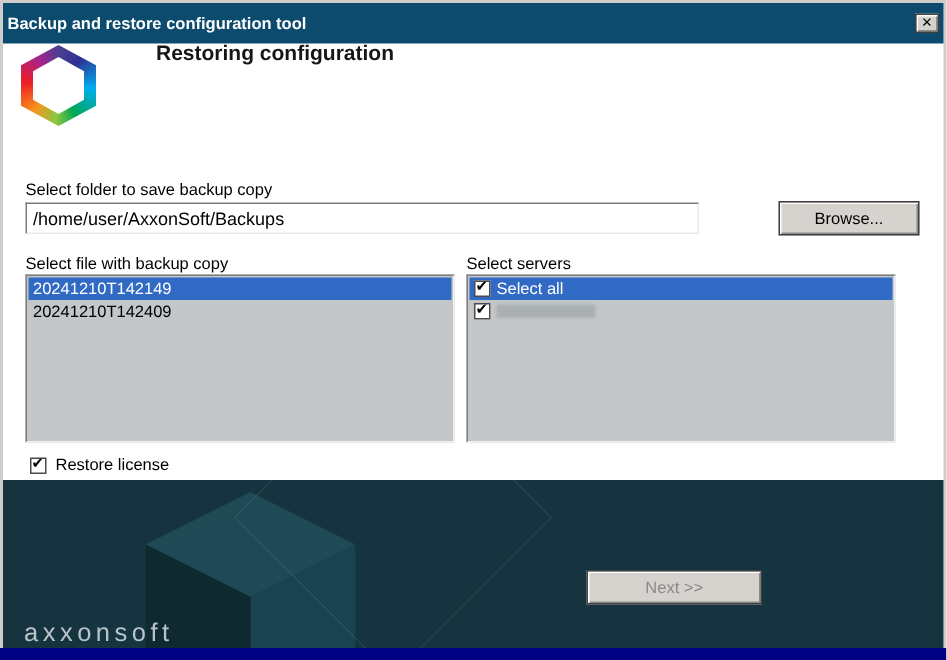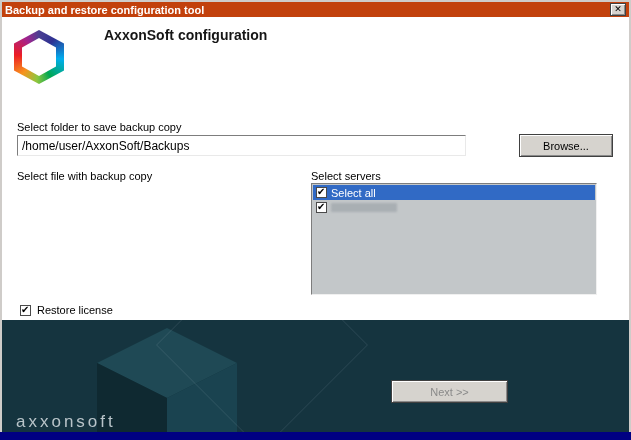--- a/index.html
+++ b/index.html
@@ -3,22 +3,22 @@
 <meta charset="utf-8">
 <style>
   * { margin:0; padding:0; box-sizing:border-box; }
   html,body { width:631px; height:440px; }
   body { font-family:"Liberation Sans", sans-serif; background:#d4d0c8; }
 
   .window { position:relative; width:631px; height:440px; background:#ffffff;
             box-shadow: inset 0 0 0 2px #cfccc9; overflow:hidden; }
 
   
-  .titlebar { position:absolute; left:2px; top:2px; right:2px; height:15px;
-              background:#c2410c; display:flex; align-items:center; padding:0 3px; z-index:10; }
+  .titlebar { position:absolute; left:2px; top:2px; right:2px; height:27px;
+              background:#0c4a6e; display:flex; align-items:center; padding:0 3px; z-index:10; }
   .titlebar-text { color:#ffffff; font-size:11px; font-weight:bold; }
   .close-btn { margin-left:auto; width:16px; height:13px; background:#d6d3ce;
                border:1px solid #404040; box-shadow: inset 1px 1px 0 #ffffff, inset -1px -1px 0 #8a8a8a;
                font-size:9px; line-height:11px; text-align:center; color:#000; cursor:default; }
 
   
   .logo { position:absolute; left:14px; top:30px; width:50px; height:54px;
           clip-path: polygon(50% 0%, 100% 25%, 100% 75%, 50% 100%, 0% 75%, 0% 25%);
           background: conic-gradient(from 0deg, #4b3f92 0deg, #2e3192 40deg, #00aeef 95deg,
                       #00a651 150deg, #8dc63f 185deg, #f7941d 225deg, #ed1c24 275deg,
@@ -93,27 +93,35 @@
 <div class="window">
 
   <div class="titlebar">
     <span class="titlebar-text">Backup and restore configuration tool</span>
     <span class="close-btn">✕</span>
   </div>
 
   <div class="logo">
     <div class="logo-hole"></div>
   </div>
-  <div class="page-title">AxxonSoft configuration</div>
+  <div class="page-title">Restoring configuration</div>
 
   <div class="form-label lbl-folder">Select folder to save backup copy</div>
   <input class="path-input" type="text" value="/home/user/AxxonSoft/Backups" style="">
   <button class="btn browse-btn">Browse...</button>
 
   <div class="form-label lbl-backups">Select file with backup copy</div>
+  <div class="list list-backups">
+    <div class="list-row selected">
+      <span>20241210T142149</span>
+    </div>
+    <div class="list-row">
+      <span>20241210T142409</span>
+    </div>
+  </div>
 
   <div class="form-label lbl-servers">Select servers</div>
   <div class="list list-servers">
     <div class="list-row selected">
       <span class="checkbox checked"></span>
       <span>Select all</span>
     </div>
     <div class="list-row redacted">
       <span class="checkbox checked"></span>
       <span class="blob"></span>

